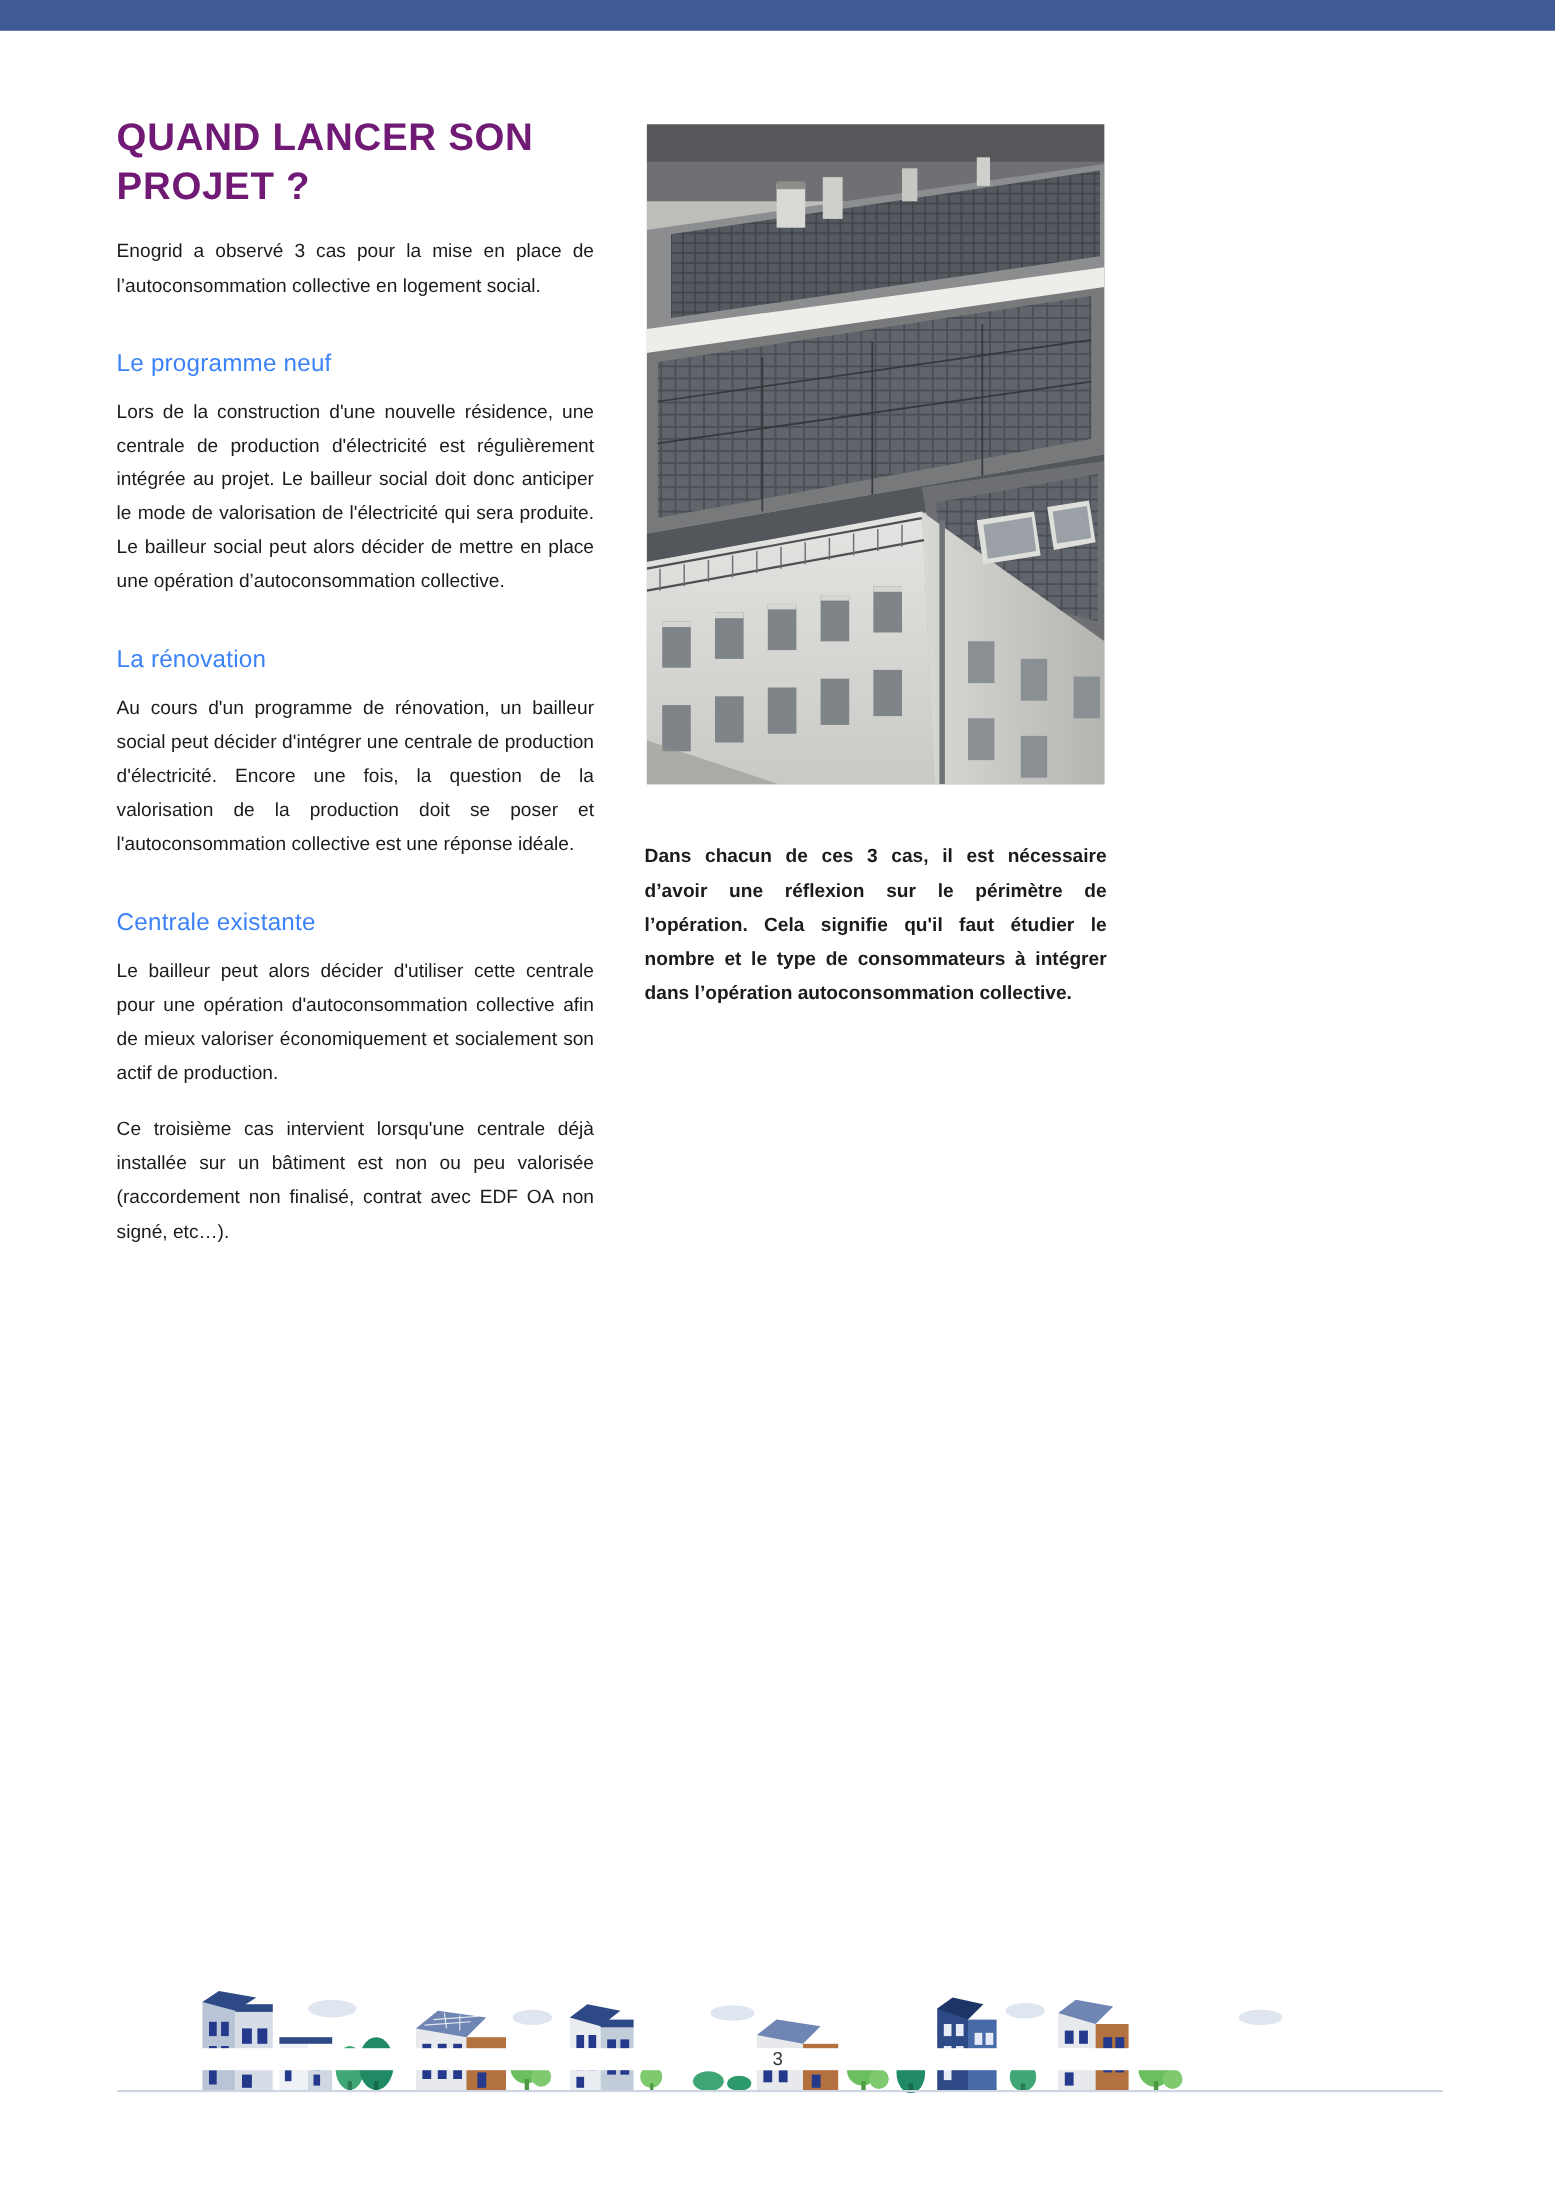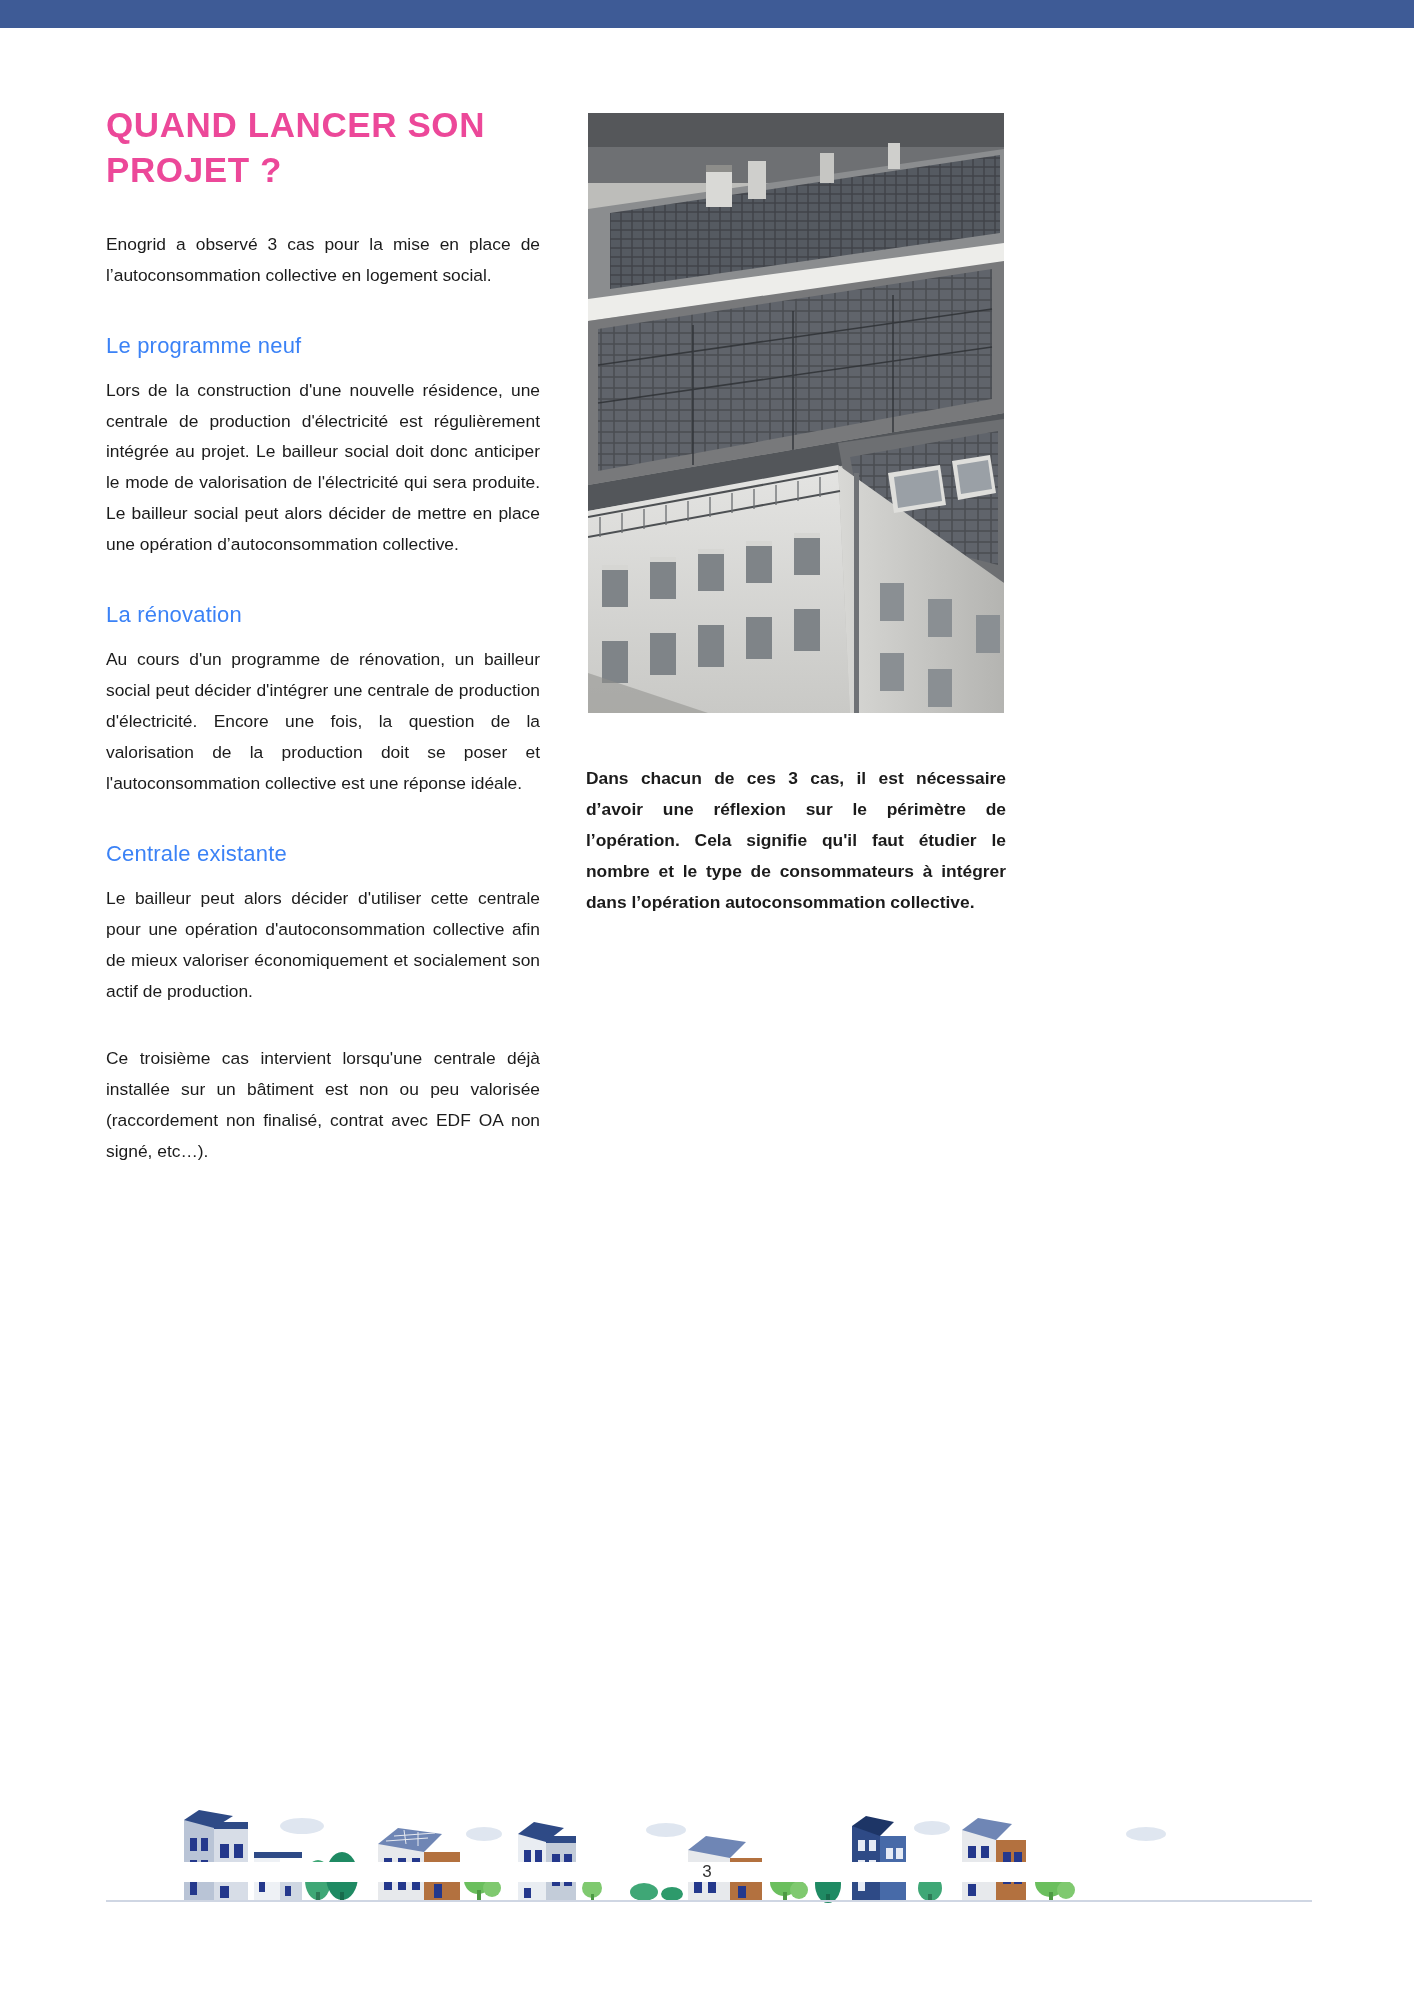--- a/index.html
+++ b/index.html
@@ -23,30 +23,30 @@
   .page { position:absolute; left:0; top:28px; width:1414px; height:1972px; }
 
   
   .col-left {
     position:absolute; left:106px; top:75px; width:434px;
   }
 
   
   .page-title {
     font-size:35px; font-weight:bold; letter-spacing:0.6px;
-    line-height:1.28; color:#ec4899; text-transform:uppercase;
+    line-height:1.28; color:#701a75; text-transform:uppercase;
   }
 
   
   p.body {
     font-size:17.4px;
     line-height:1.78;
     text-align:justify;
     color:#1b1b1b;
-    margin-top:36px;
+    margin-top:20px;
   }
 
   h2.section {
     font-size:22px;
     font-weight:normal;
     color:#3b82f6;
     margin-top:42px;
     letter-spacing:0.2px;
   }
   h2.section + p.body { margin-top:16px; }

